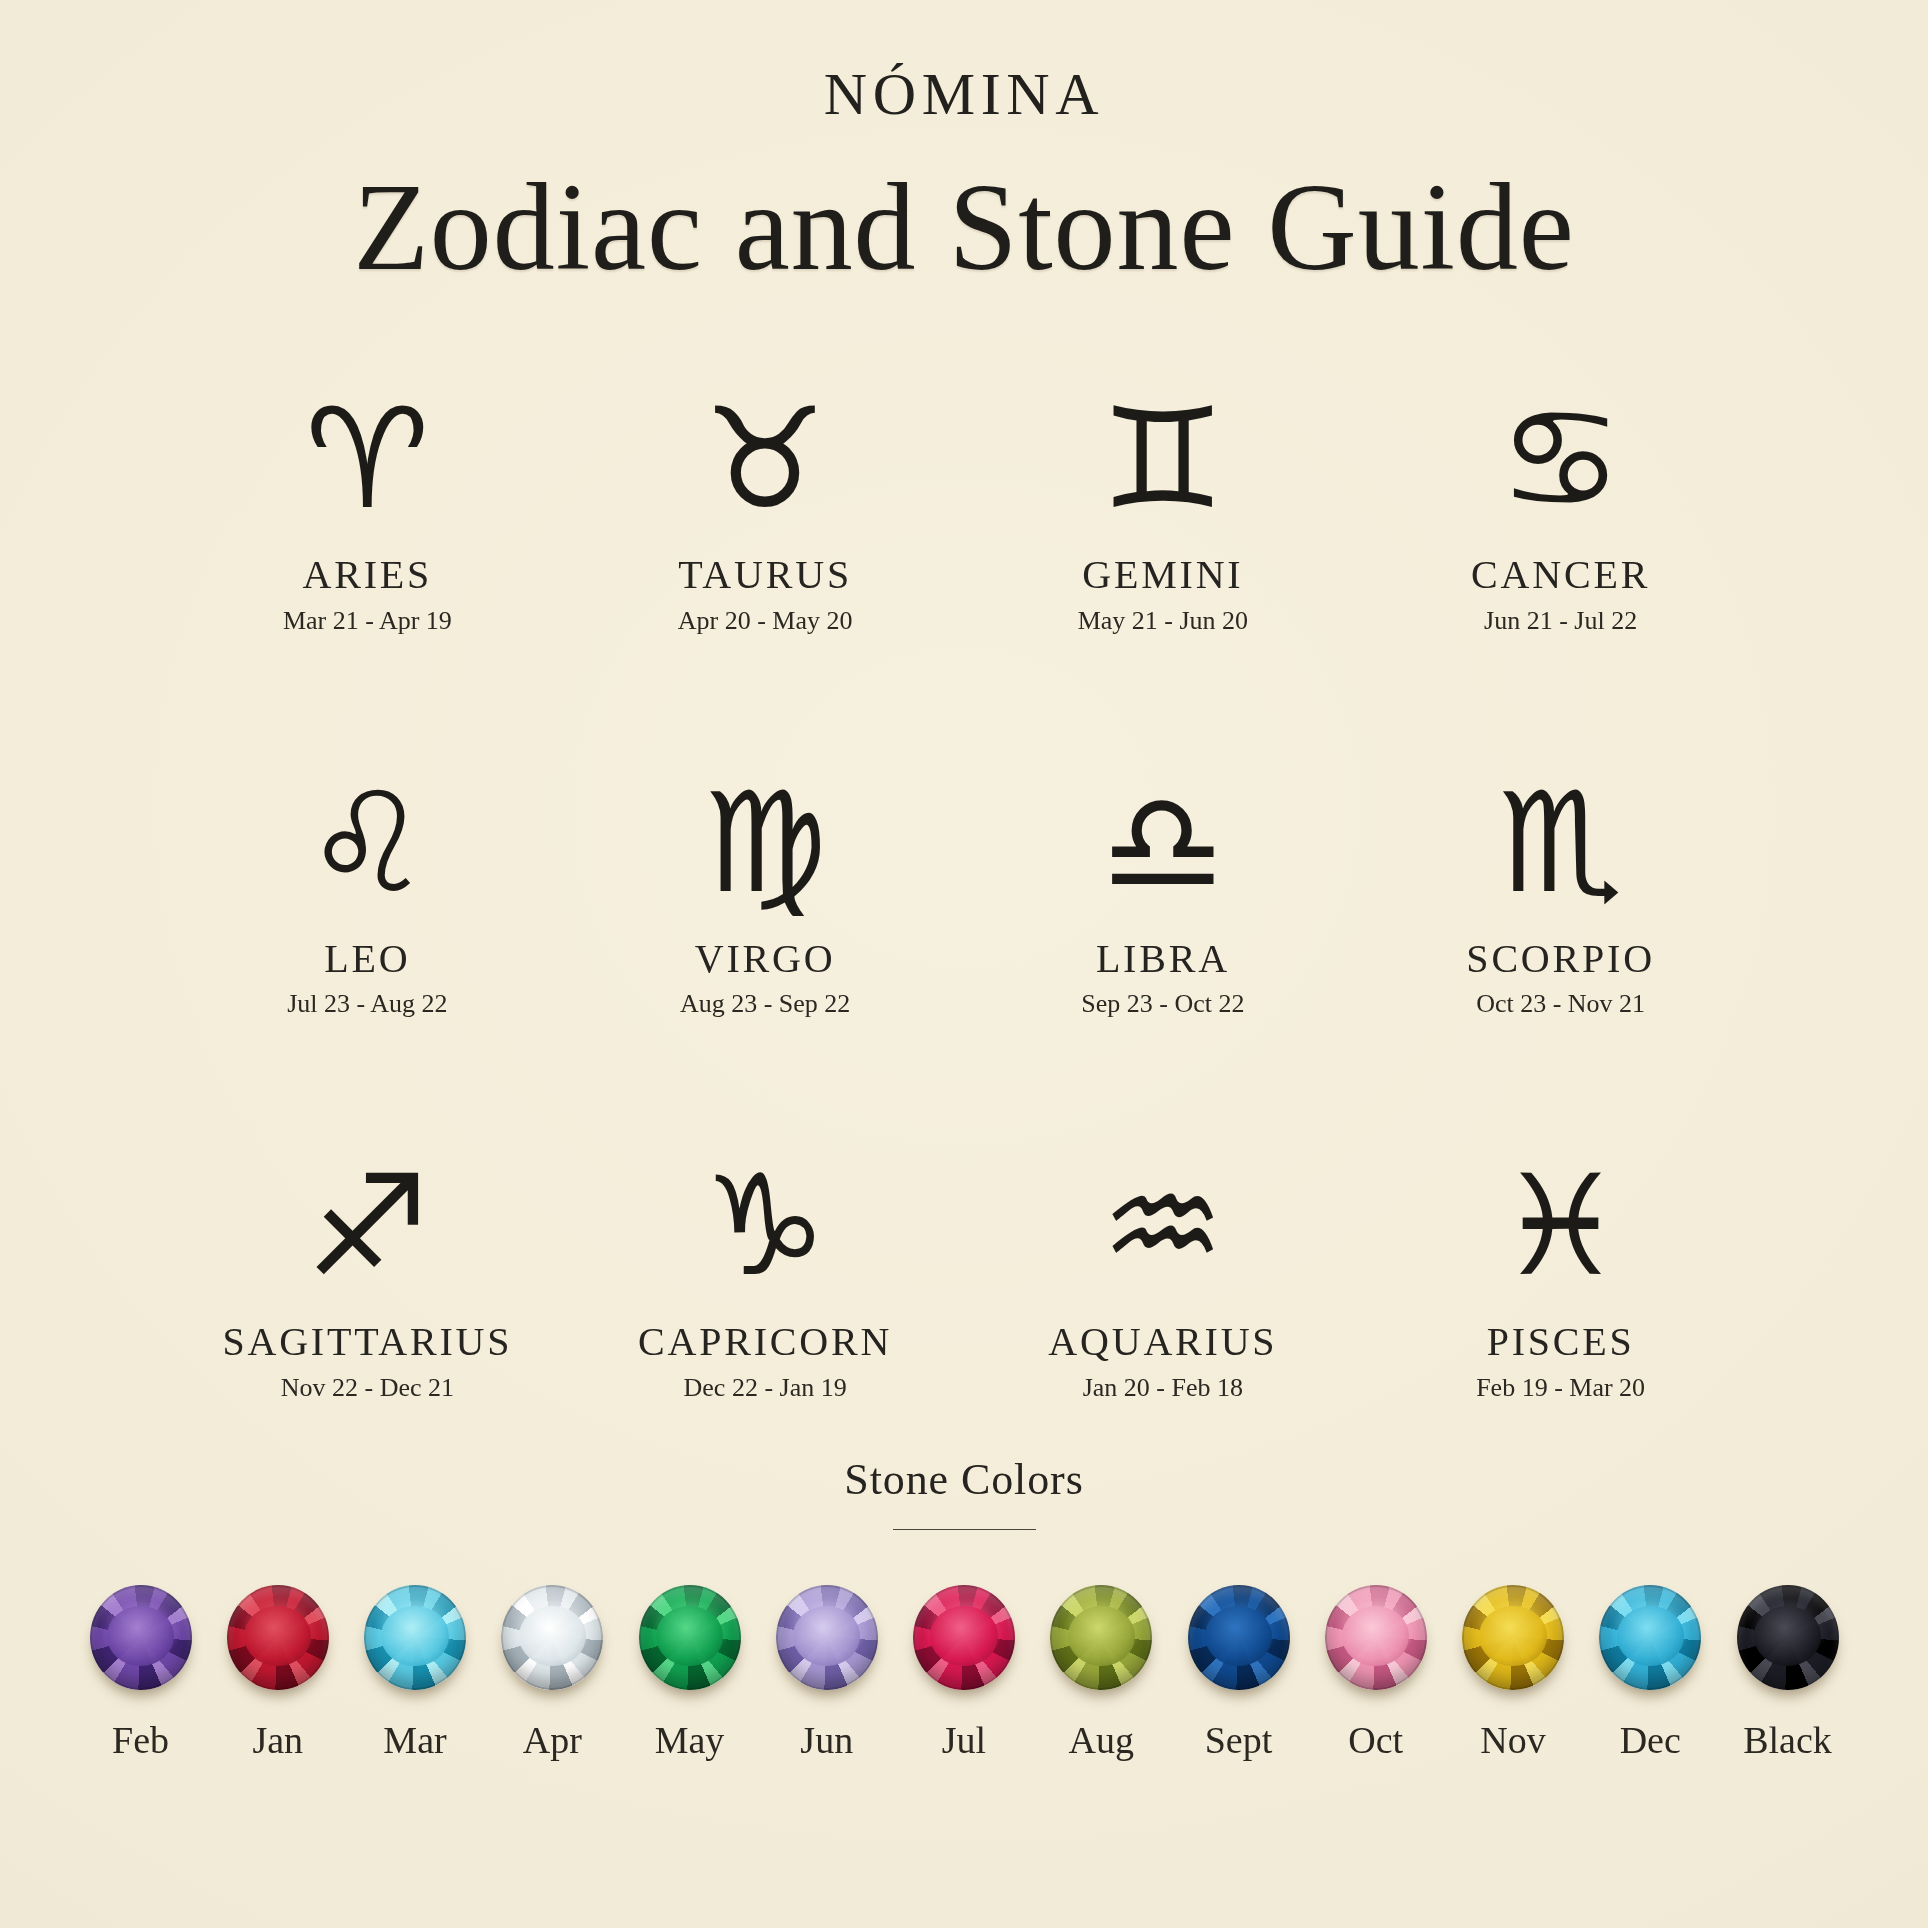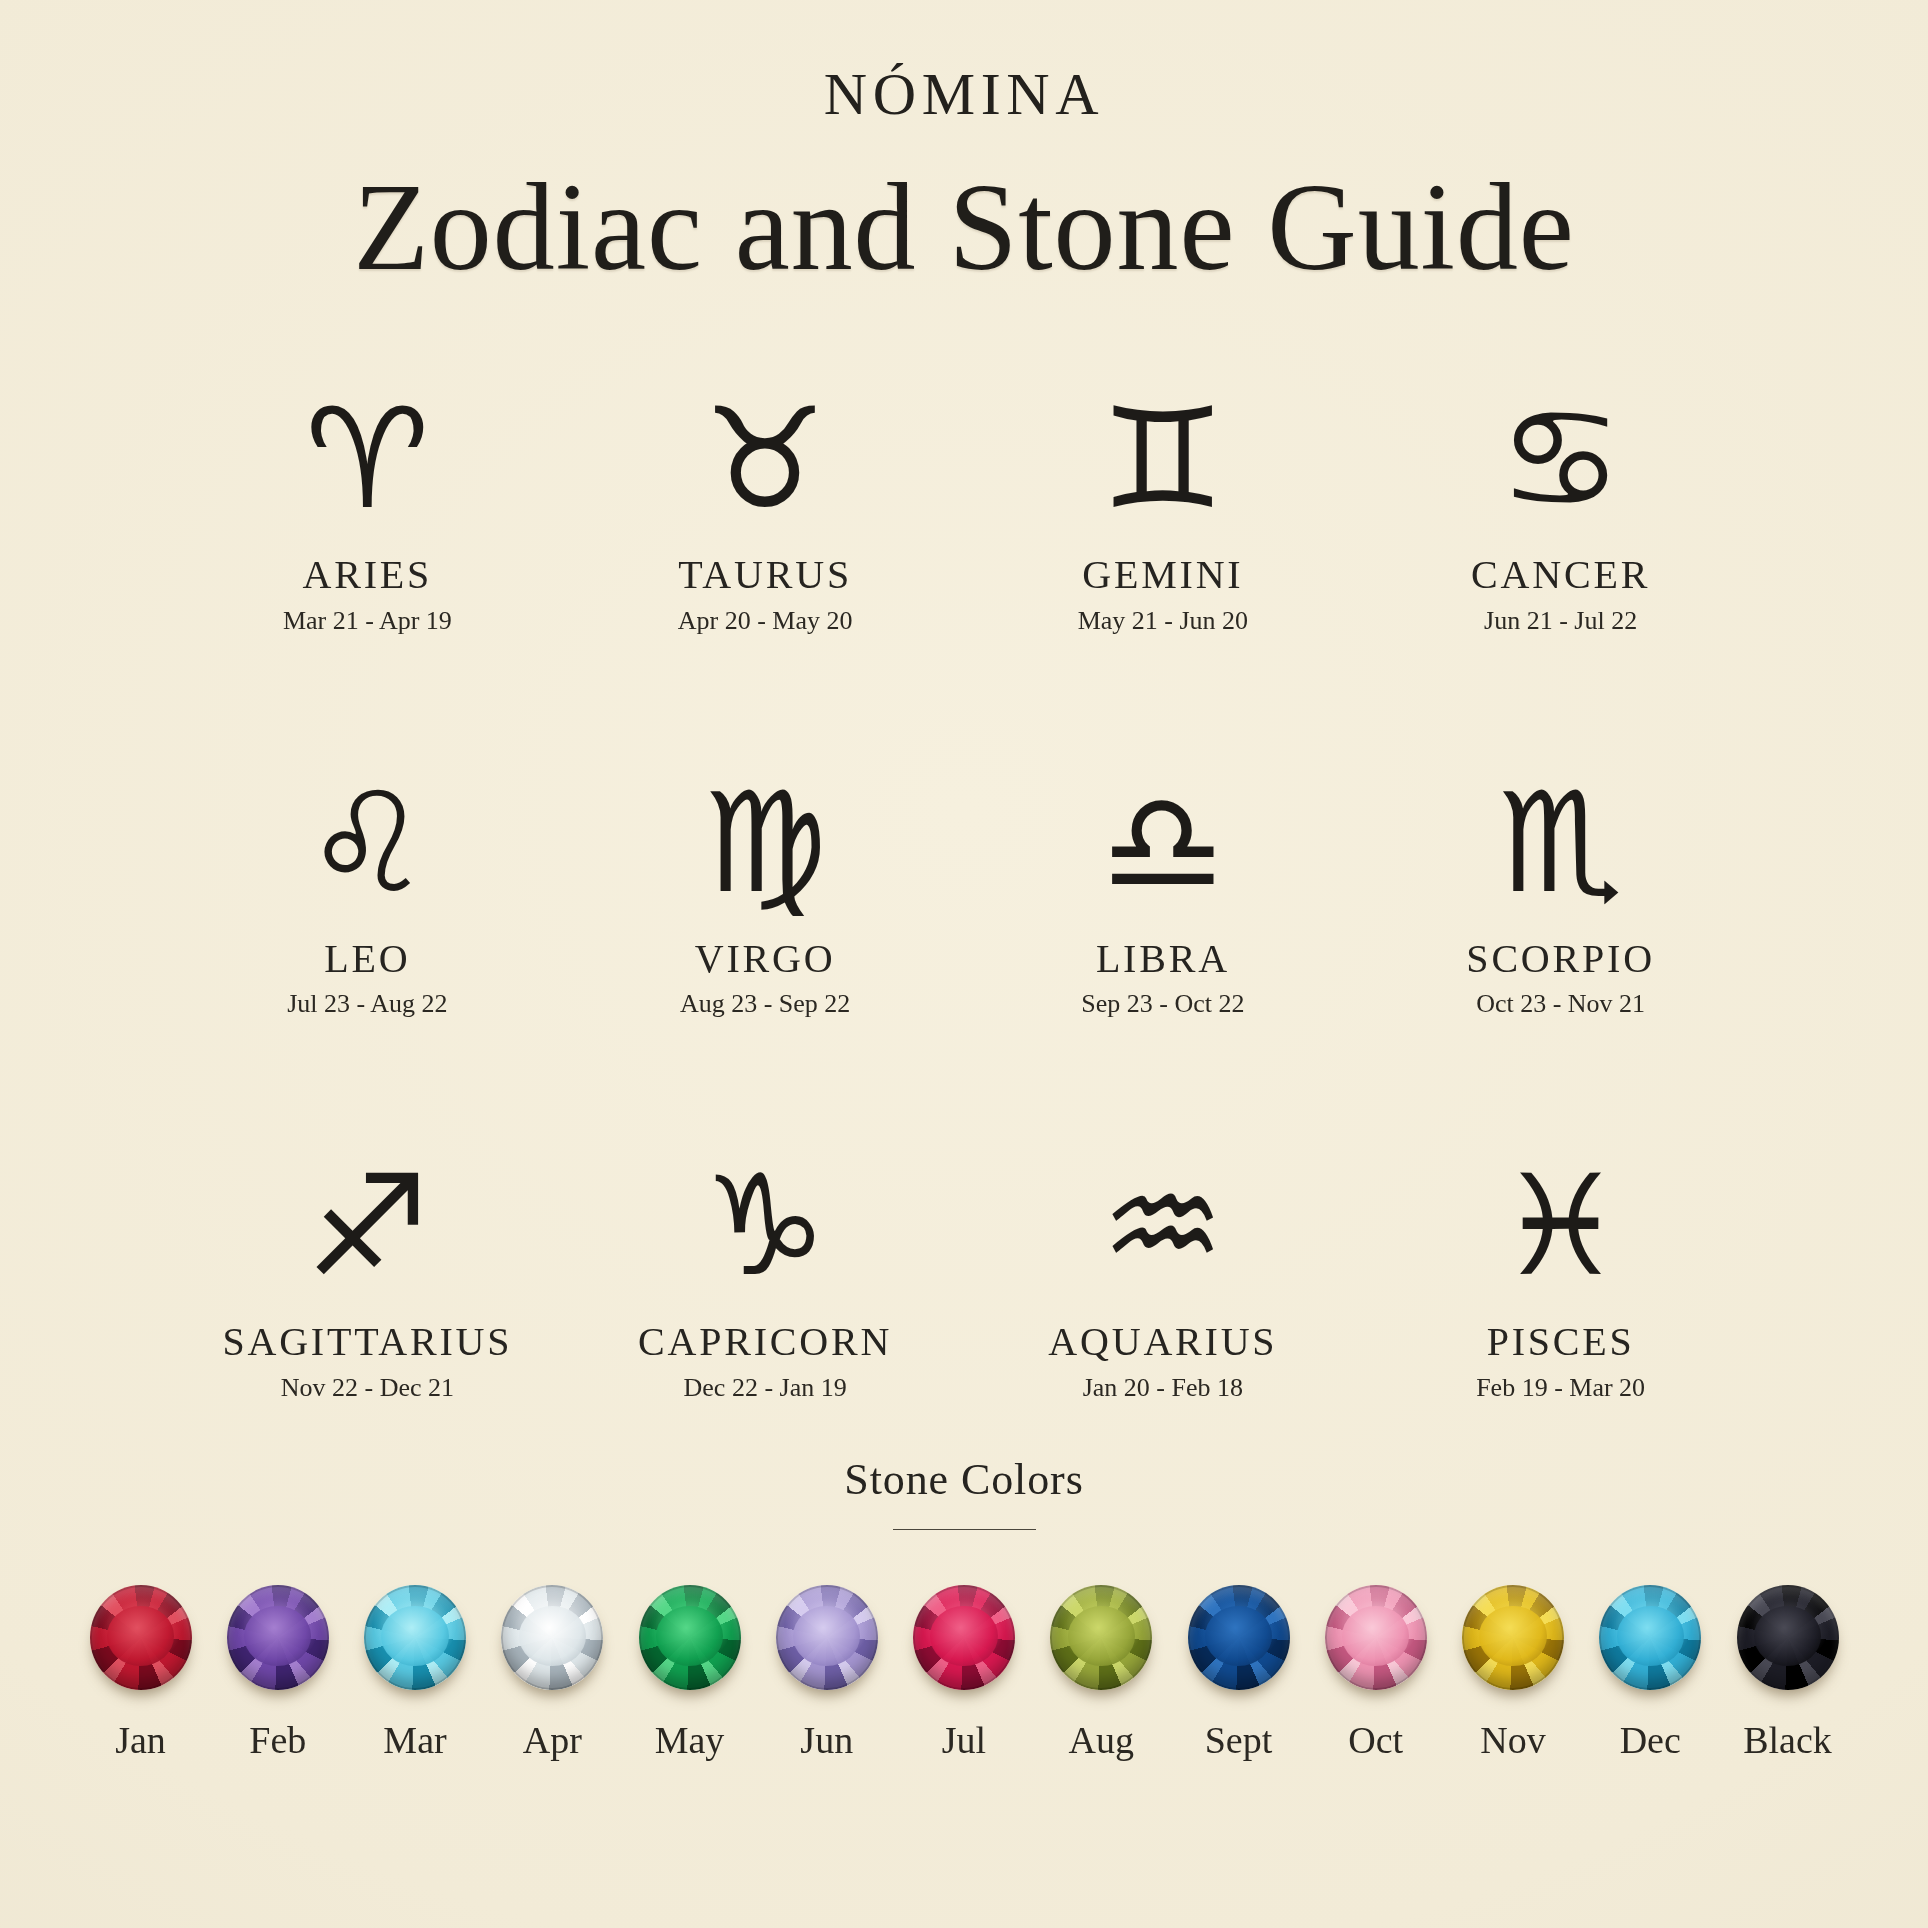--- a/index.html
+++ b/index.html
@@ -193,28 +193,28 @@
       <div class="zdates">Feb 19 - Mar 20</div>
     </div>
 
   </div>
 
   <div class="stones-head">Stone Colors</div>
   <hr class="stones-rule">
 
   <div class="gem-row">
     <div class="gem-item">
+      <div class="gem" style="--l: #a57fd0; --b: #6f47a8; --d: #3f2470;"></div>
+      <div class="gem-label">Feb</div>
+    </div>
+    <div class="gem-item">
       <div class="gem" style="--l: #e25060; --b: #c01830; --d: #7a0a1e;"></div>
       <div class="gem-label">Jan</div>
     </div>
     <div class="gem-item">
-      <div class="gem" style="--l: #a57fd0; --b: #6f47a8; --d: #3f2470;"></div>
-      <div class="gem-label">Feb</div>
-    </div>
-    <div class="gem-item">
       <div class="gem" style="--l: #aeeef6; --b: #58c9e2; --d: #1890b0;"></div>
       <div class="gem-label">Mar</div>
     </div>
     <div class="gem-item">
       <div class="gem" style="--l: #ffffff; --b: #dfe7ea; --d: #a7b3bb;"></div>
       <div class="gem-label">Apr</div>
     </div>
     <div class="gem-item">
       <div class="gem" style="--l: #55d888; --b: #10a050; --d: #056630;"></div>
       <div class="gem-label">May</div>

